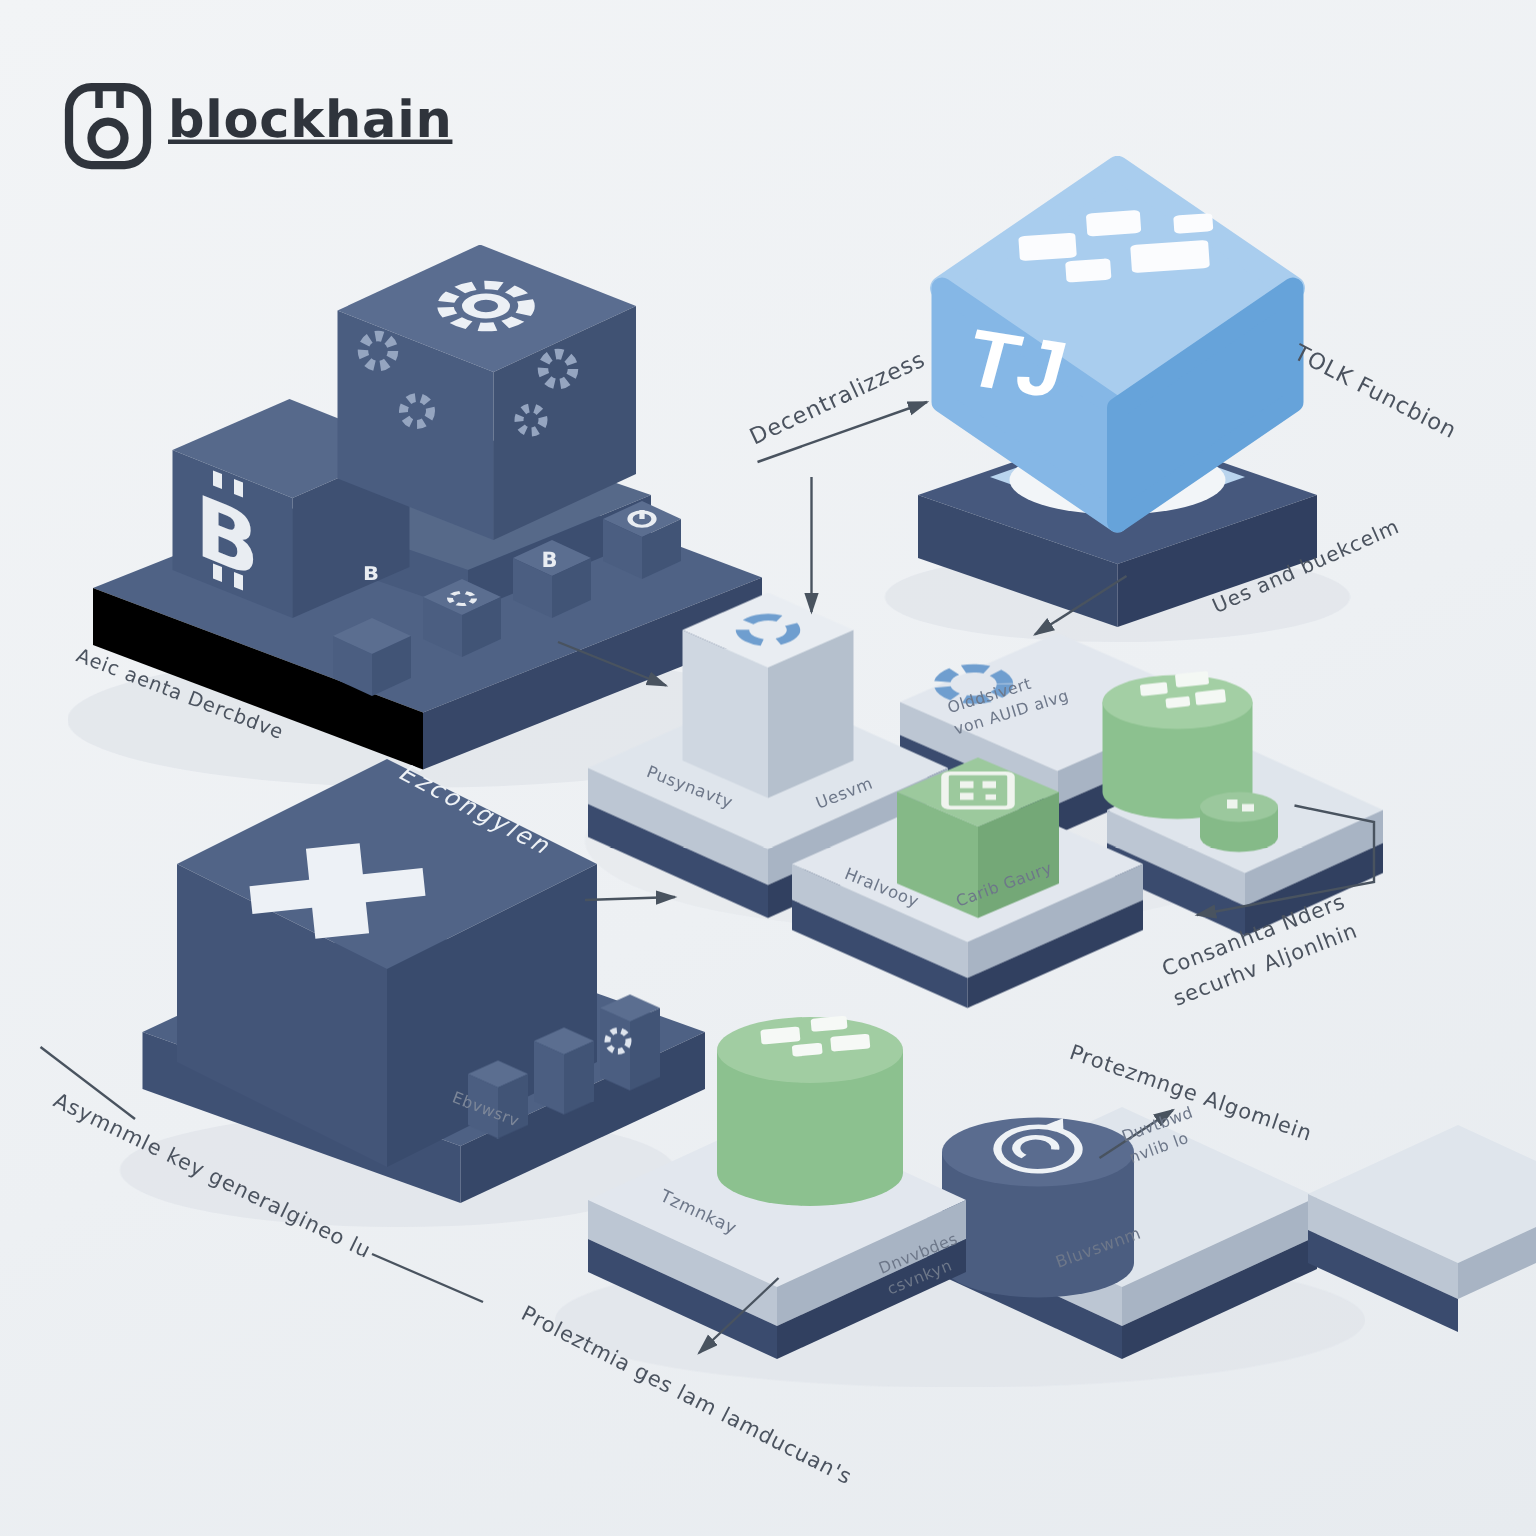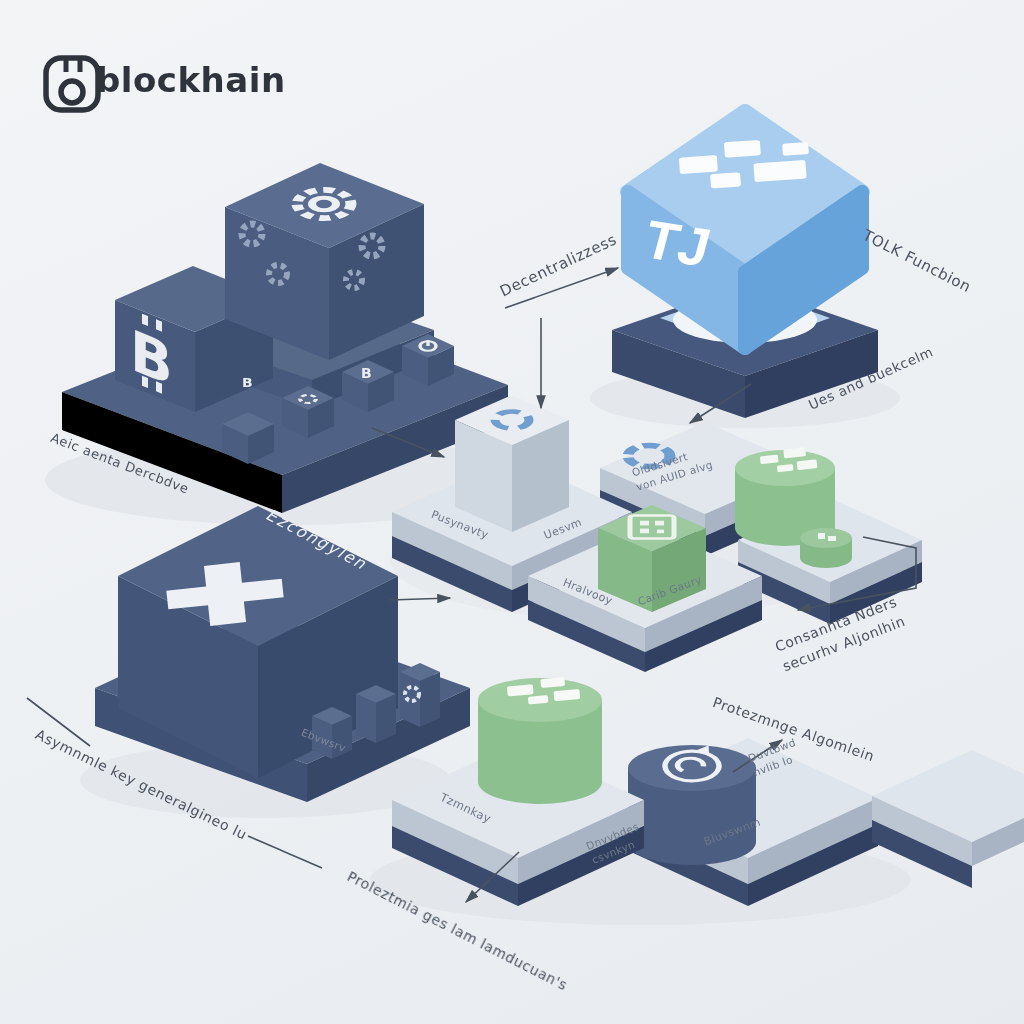--- a/index.html
+++ b/index.html
@@ -31,22 +31,22 @@
   .t-uesvm {left:542px;top:530px;transform:rotate(-21deg);}
   .t-oldd  {left:630px;top:466px;transform:rotate(-17deg);font-size:10.5px;line-height:15px;}
   .t-hral  {left:566px;top:576px;transform:rotate(22deg);}
   .t-carib {left:636px;top:596px;transform:rotate(-20deg);font-size:10.5px;}
   .t-duvt  {left:746px;top:752px;transform:rotate(-20deg);font-size:10.5px;line-height:15px;}
   .t-tzmn  {left:444px;top:790px;transform:rotate(25deg);font-size:11.5px;}
   .t-dnvv  {left:584px;top:840px;transform:rotate(-22deg);font-size:10.5px;line-height:15px;}
   .t-bluv  {left:702px;top:836px;transform:rotate(-20deg);}
   .t-ebvw  {left:304px;top:726px;transform:rotate(21deg);color:#7c8698;font-size:10.5px;}
   
-  .logo-text{position:absolute;left:96px;top:60px;font-size:34px;font-weight:800;
-             color:#2f343c;letter-spacing:.5px;font-family:"DejaVu Sans",sans-serif;}
+  .logo-text{position:absolute;left:112px;top:60px;font-size:34px;font-weight:800;
+             color:#2f343c;letter-spacing:.5px;font-family:"DejaVu Sans",sans-serif;text-decoration:underline;}
 </style>
 </head>
 <body>
 
 <div id="scene">
 
 <svg width="1024" height="1024" viewBox="0 0 1024 1024">
   <defs>
     <marker id="arr" markerWidth="10" markerHeight="8" refX="8" refY="3" orient="auto">
       <path d="M0,0 L9,3 L0,6 Z" fill="#49535f"></path>

